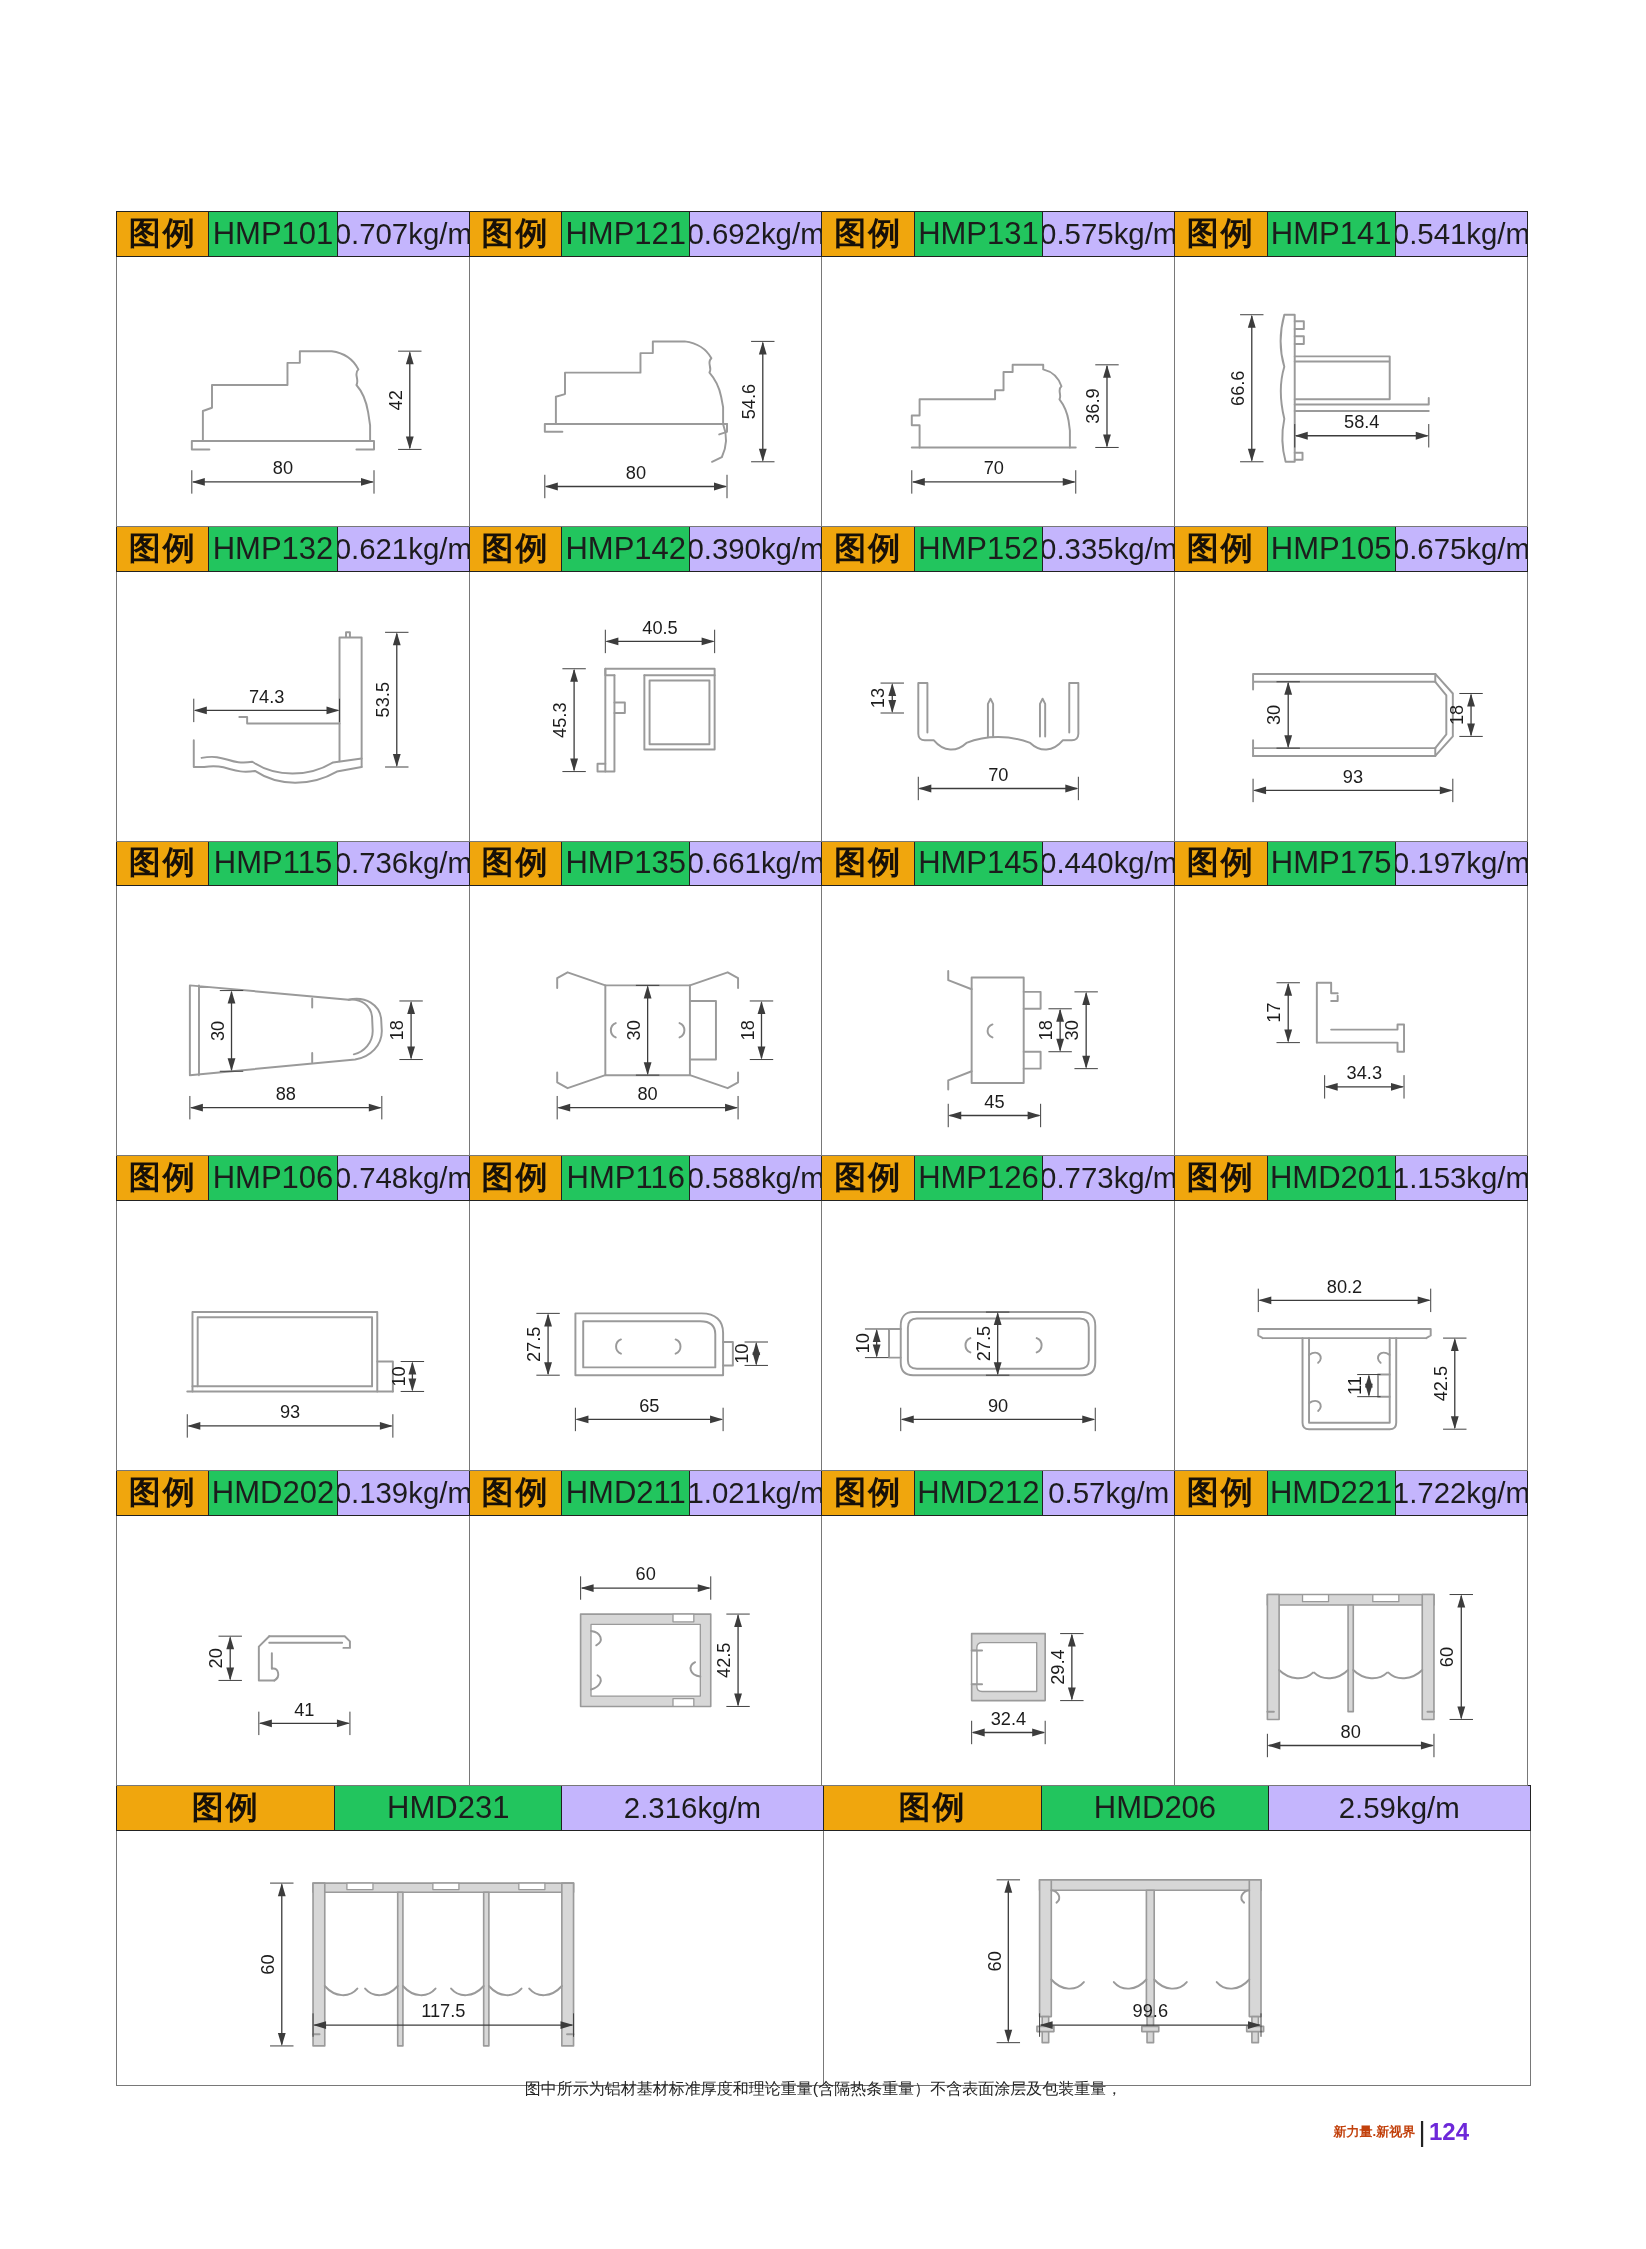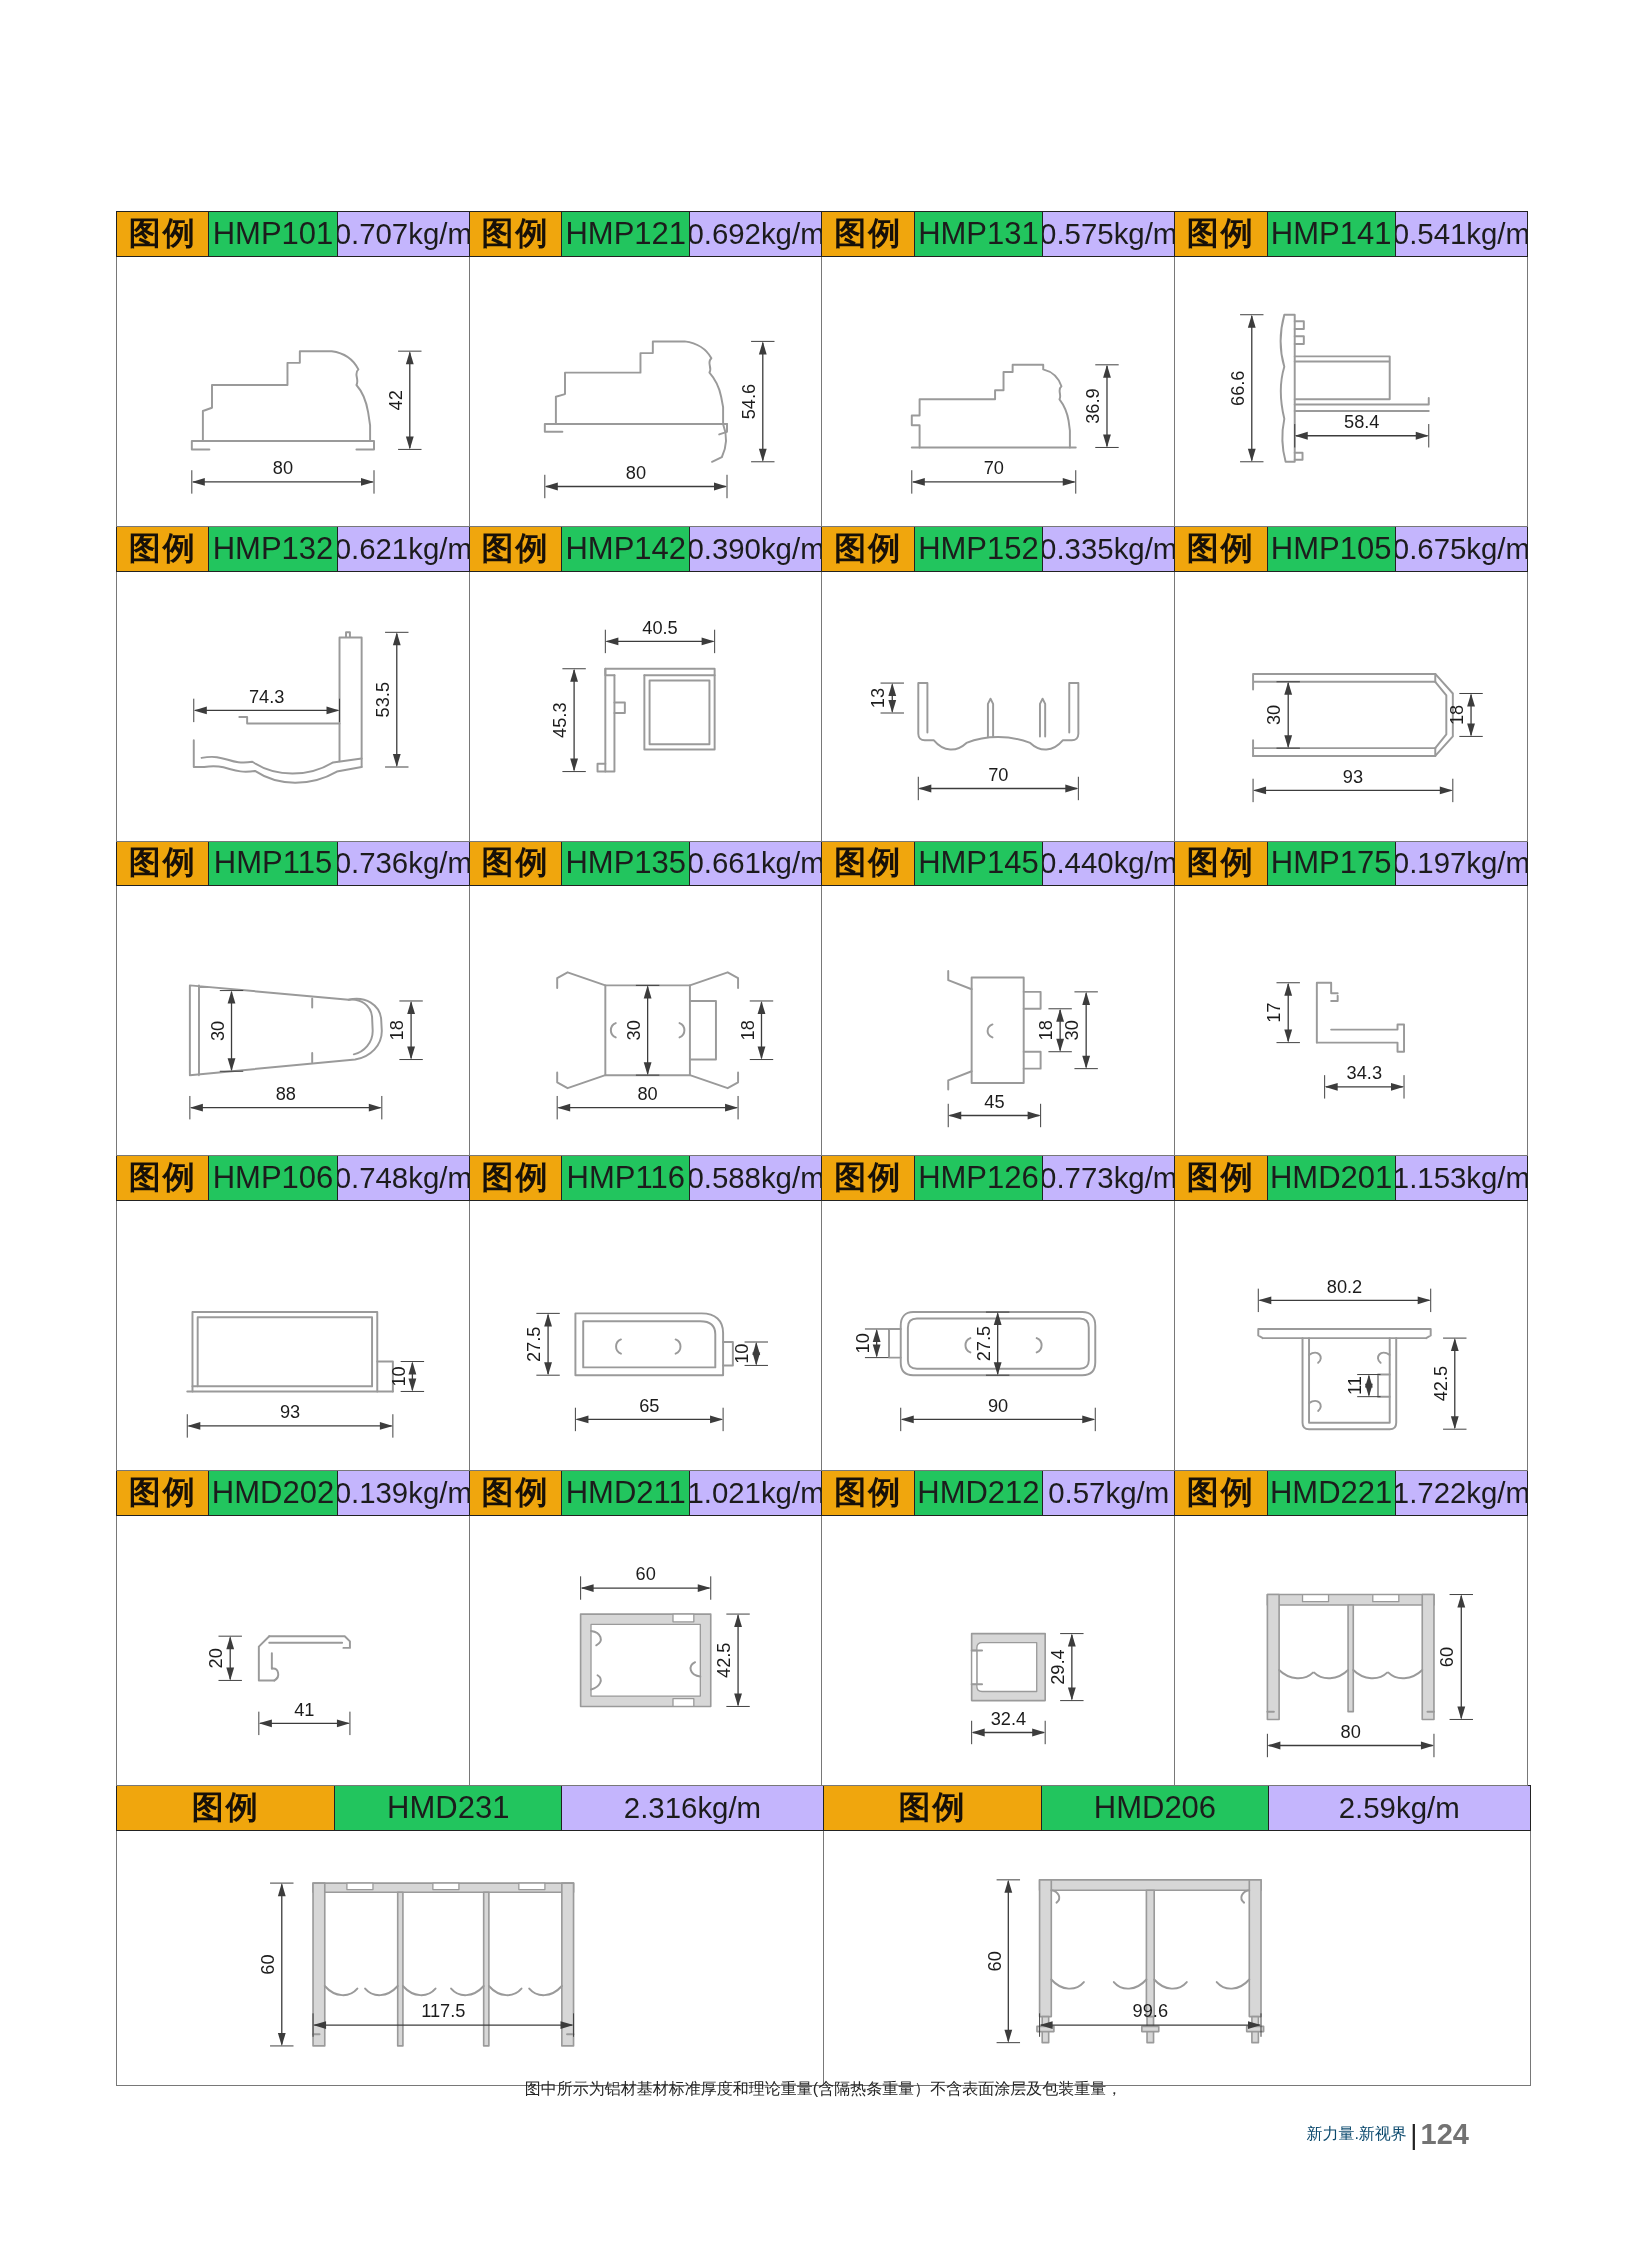--- a/index.html
+++ b/index.html
@@ -21,23 +21,23 @@
   .wide .legend{width:31%}
   .wide .model{width:32%}
   .wide .weight{width:37%}
   .body{height:270px;box-sizing:border-box;border:1.3px solid #787878;border-top:none;
         position:relative;overflow:hidden;background:#fff}
   .wide .body{height:255px}
   .body svg{display:block;width:100%;height:100%}
   .note{position:absolute;left:0;top:2073px;width:1647px;text-align:center;
         font-size:16px;line-height:31px;color:#262626}
   .pagefoot{position:absolute;top:2118px;right:178px;display:flex;align-items:center}
-  .brand{font-size:16px;font-weight:normal;color:#0c4a6e}
+  .brand{font-size:13px;font-weight:bold;color:#c2410c}
   .sep{font-size:27.5px;font-weight:normal;color:#222;margin:0 3.3px;line-height:27.5px}
-  .pn{font-size:29px;font-weight:bold;color:#737373}
+  .pn{font-size:24px;font-weight:bold;color:#6d28d9}
 </style>
 </head>
 <body>
 
 <div class="table" id="table">
     <div class="row">
       <div class="cell">
     <div class="header">
       <div class="h legend">图例</div>
       <div class="h model">HMP101</div>

